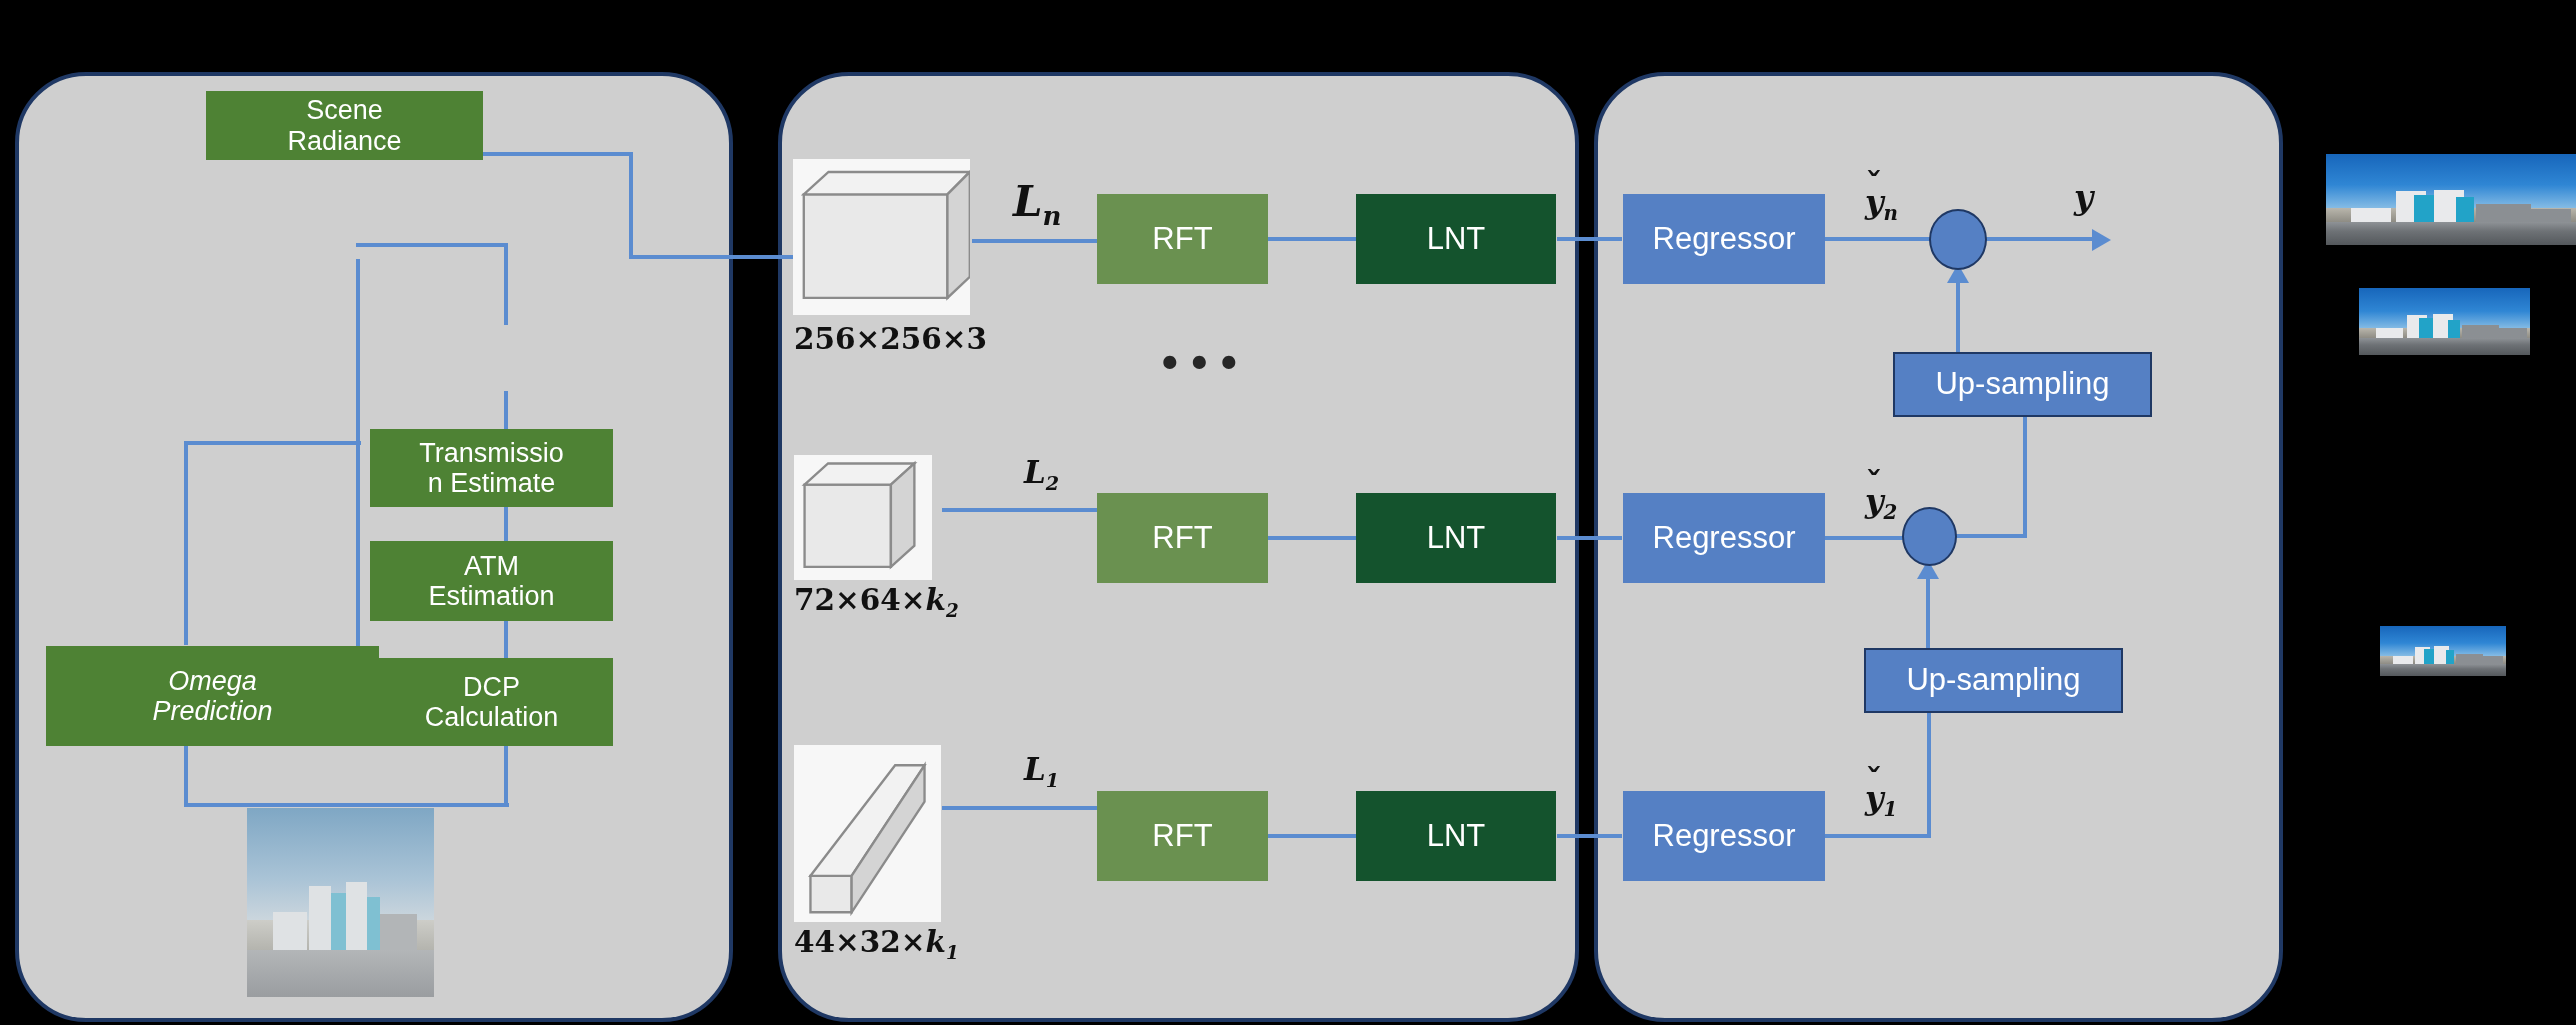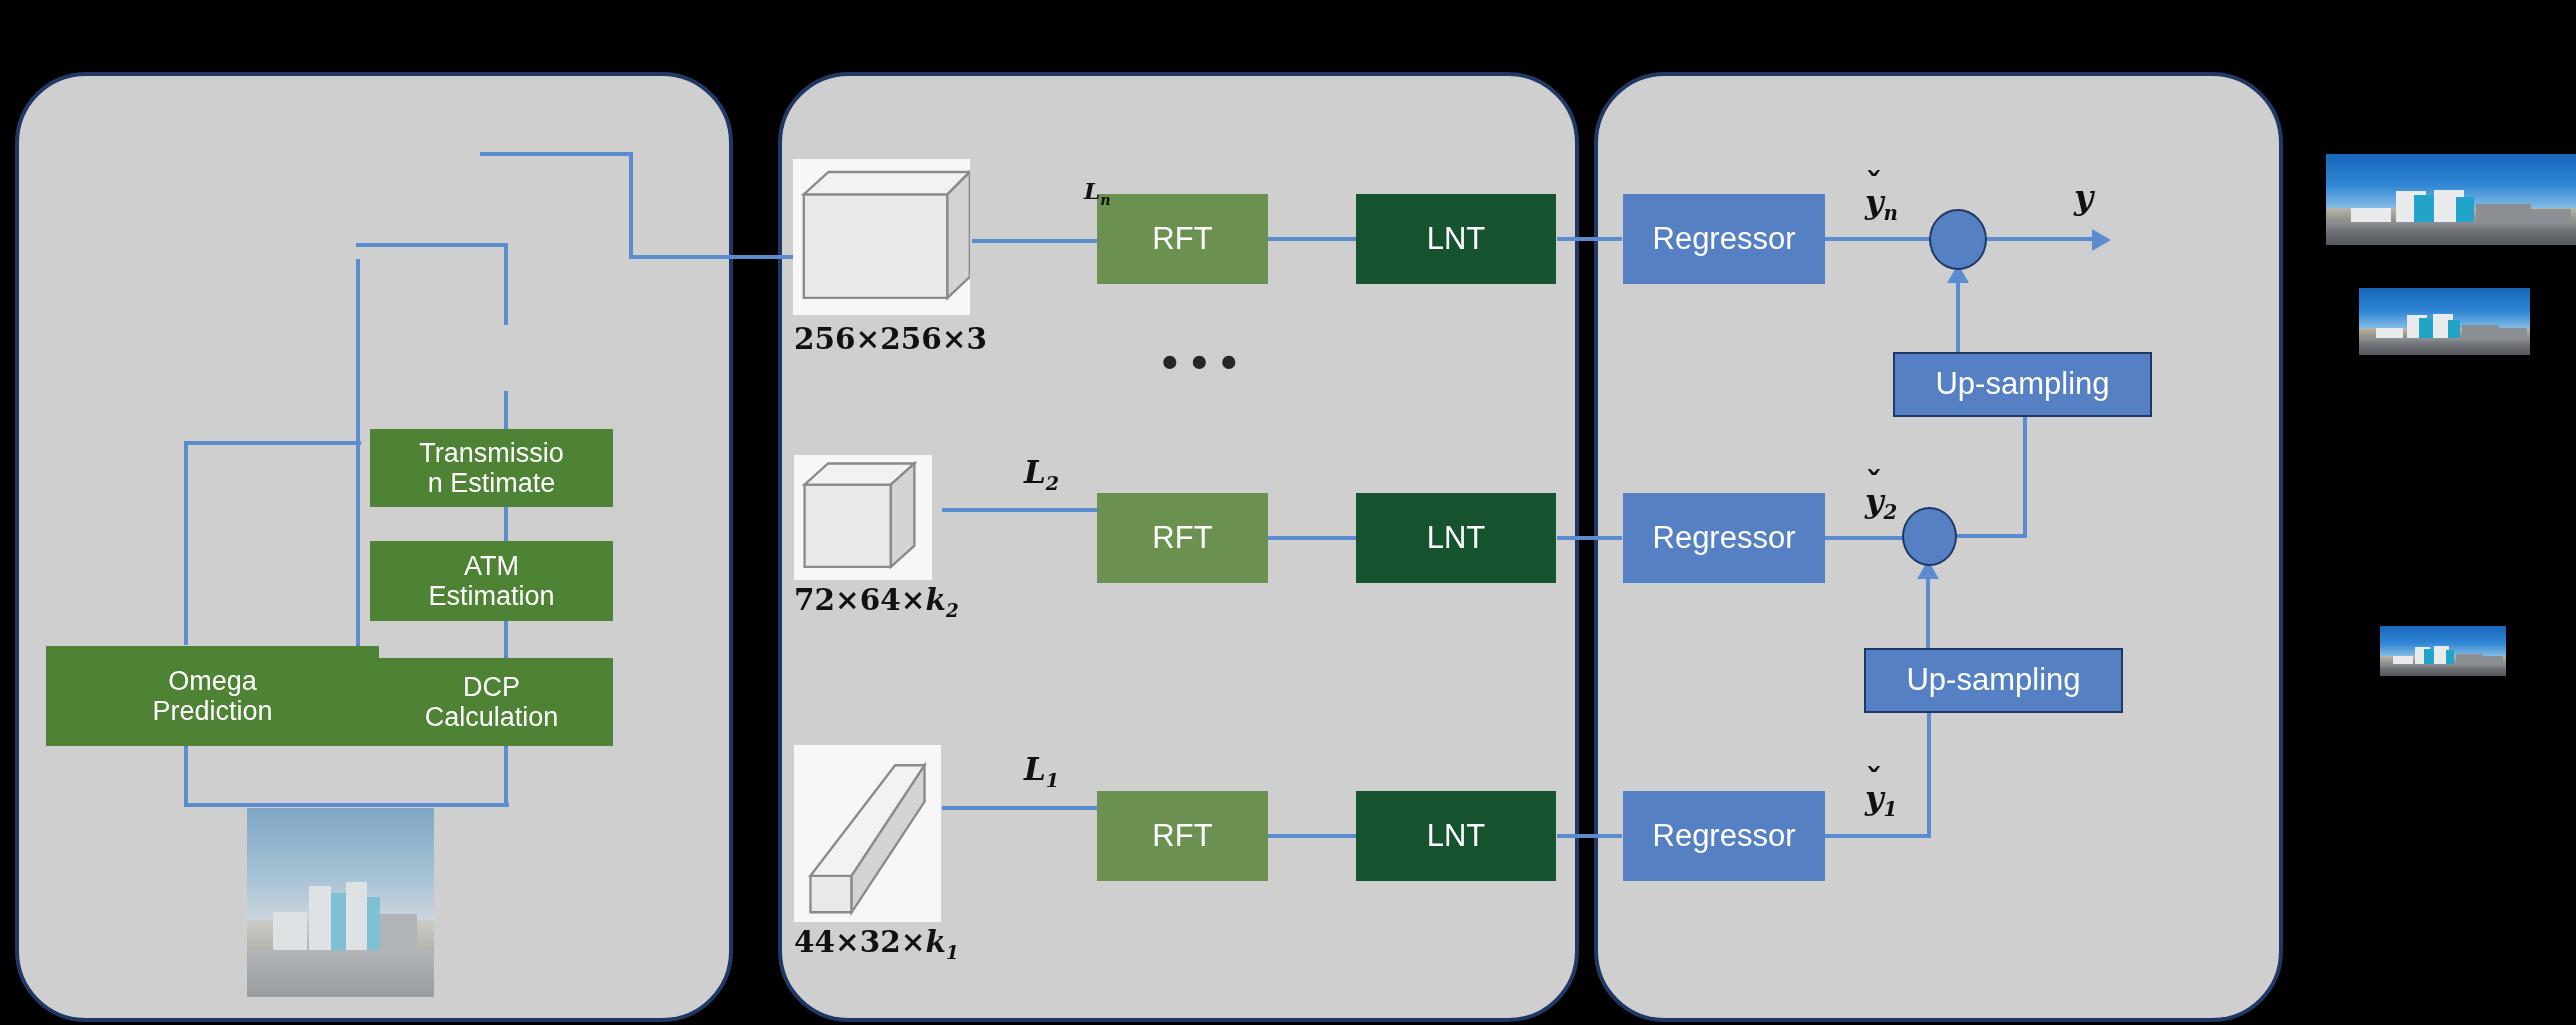--- a/index.html
+++ b/index.html
@@ -130,35 +130,38 @@
 
   <div class="ln lnv" style="left:504px;top:621px;height:37px;"></div>
 
   <div class="ln lnh" style="left:184px;top:441px;width:177px;"></div>
   <div class="ln lnv" style="left:184px;top:441px;height:204px;"></div>
 
   <div class="ln lnv" style="left:184px;top:745px;height:62px;"></div>
   <div class="ln lnv" style="left:504px;top:745px;height:62px;"></div>
   <div class="ln lnh" style="left:184px;top:803px;width:325px;"></div>
 
+  <div class="box green" style="left:206px;top:91px;width:277px;height:69px;font-size:27px;">
+    <span>Scene<br>Radiance</span>
+  </div>
 
 
   <div class="box green" style="left:370px;top:429px;width:243px;height:78px;font-size:27px;">
     <span>Transmissio<br>n Estimate</span>
   </div>
 
   <div class="box green" style="left:370px;top:658px;width:243px;height:88px;font-size:27px;">
     <span>DCP<br>Calculation</span>
   </div>
 
   <div class="box green" style="left:370px;top:541px;width:243px;height:80px;font-size:27px;">
     <span>ATM<br>Estimation</span>
   </div>
 
-  <div class="box green" style="left:46px;top:646px;width:333px;height:100px;font-size:27px;">
+  <div class="box green" style="left:46px;top:646px;width:333px;height:100px;font-size:27px;font-style:italic;">
     <span>Omega<br>Prediction</span>
   </div>
 
   <div class="photo hazy" style="left:247px;top:808px;width:187px;height:189px;">
     <div class="ph-sky"></div>
     <div class="ph-mid"></div>
     <div class="ph-ground"></div>
     <div class="bld" style="left:14%;bottom:25%;width:18%;height:20%;"></div>
     <div class="bld" style="left:33%;bottom:25%;width:12%;height:34%;"></div>
     <div class="bld glass" style="left:45%;bottom:25%;width:8%;height:30%;"></div>
@@ -173,21 +176,21 @@
   <svg class="cuboid" style="left:793px;top:159px;width:177px;height:156px;" viewBox="0 0 300 265">
     <polygon points="18,60 262,60 262,236 18,236" fill="#e9e9e9" stroke="#8b8b8b" stroke-width="4"></polygon>
     <polygon points="18,60 60,22 300,22 262,60" fill="#f2f2f2" stroke="#8b8b8b" stroke-width="4"></polygon>
     <polygon points="262,60 300,22 300,200 262,236" fill="#d4d4d4" stroke="#8b8b8b" stroke-width="4"></polygon>
   </svg>
   <div class="dim" style="left:794px;top:321px;font-size:29.5px;">
     <span>256×256×</span><span>3</span>
   </div>
 
   <div class="ln lnh" style="left:972px;top:239px;width:126px;"></div>
-  <div class="math" style="left:1084px;top:177px;font-size:23px;">
+  <div class="math" style="left:1013px;top:177px;font-size:42px;">
     <span>L</span><span class="sub">n</span>
   </div>
 
   <div class="box rft" style="left:1097px;top:194px;width:171px;height:90px;font-size:31px;">
     <span>RFT</span>
   </div>
   <div class="ln lnh" style="left:1268px;top:237px;width:88px;"></div>
   <div class="box lnt" style="left:1356px;top:194px;width:200px;height:90px;font-size:31px;">
     <span>LNT</span>
   </div>

